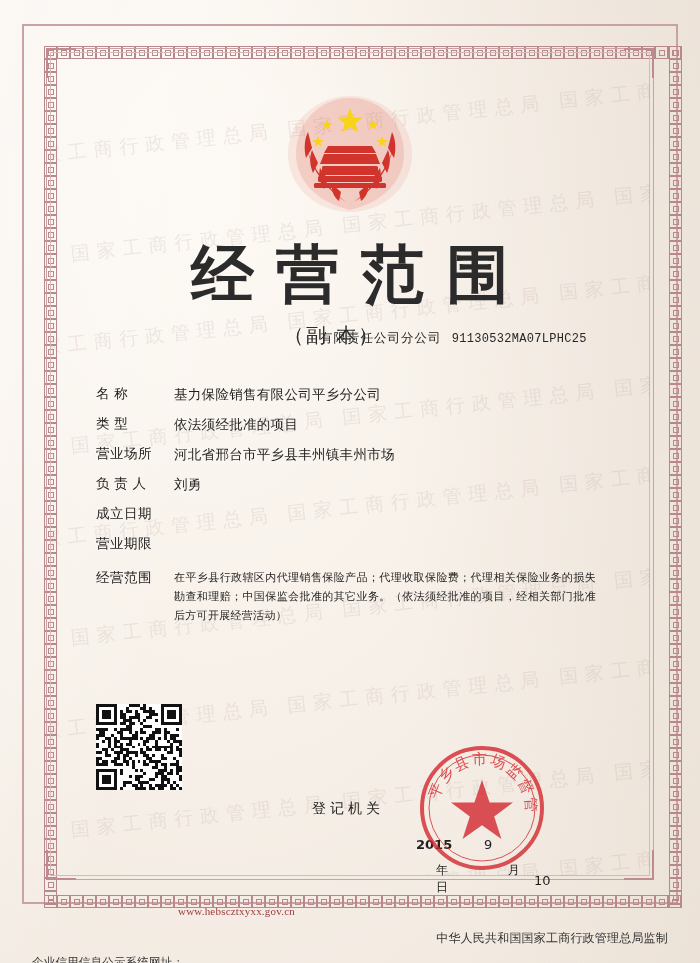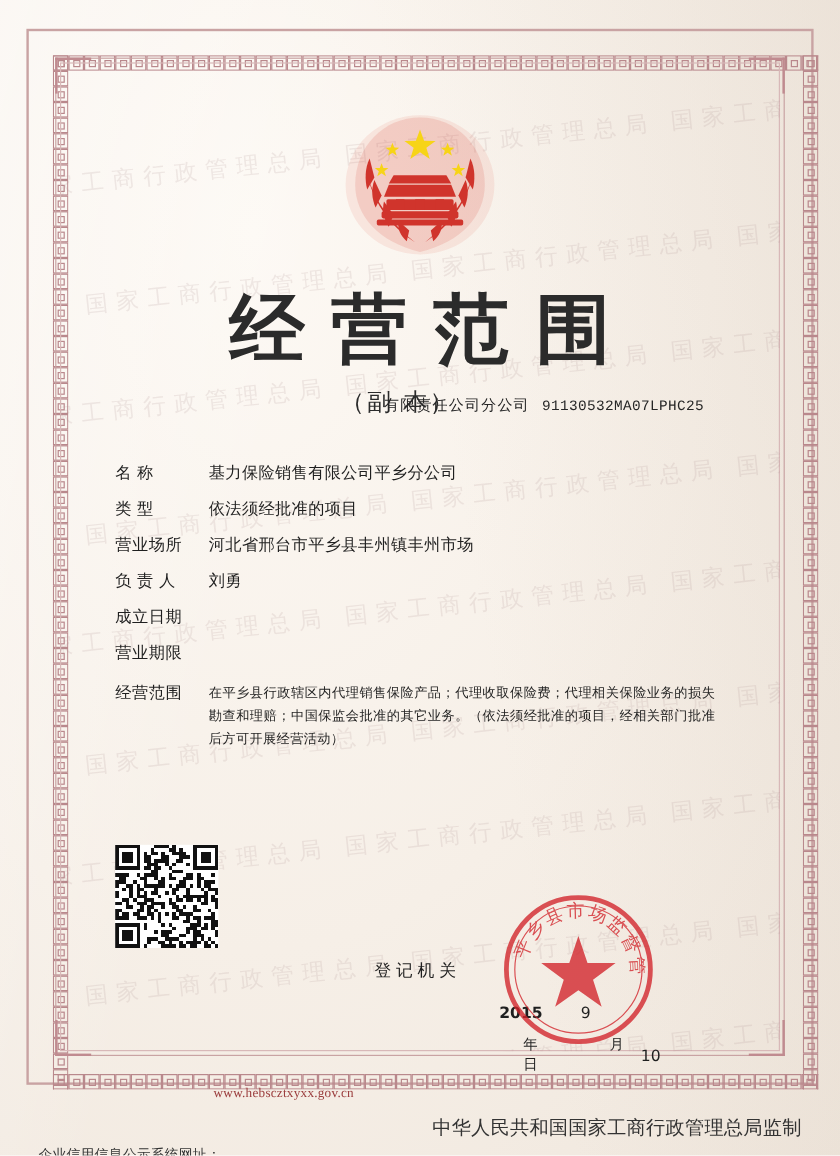--- a/index.html
+++ b/index.html
@@ -246,21 +246,21 @@
     font-family: "DejaVu Sans", sans-serif;
     font-size: 11.5px;
     color: #333;
     letter-spacing: 0.2px;
     margin-top: 36px;
   }
   .foot-right {
     position: absolute;
     right: 32px; top: 930px;
     font-family: "DejaVu Sans", sans-serif;
-    font-size: 16px;
+    font-size: 12px;
     color: #333;
     letter-spacing: 0.2px;
   }
 </style>
 </head>
 <body>
 
 <div class="page">
   <div class="paper"></div>
 

